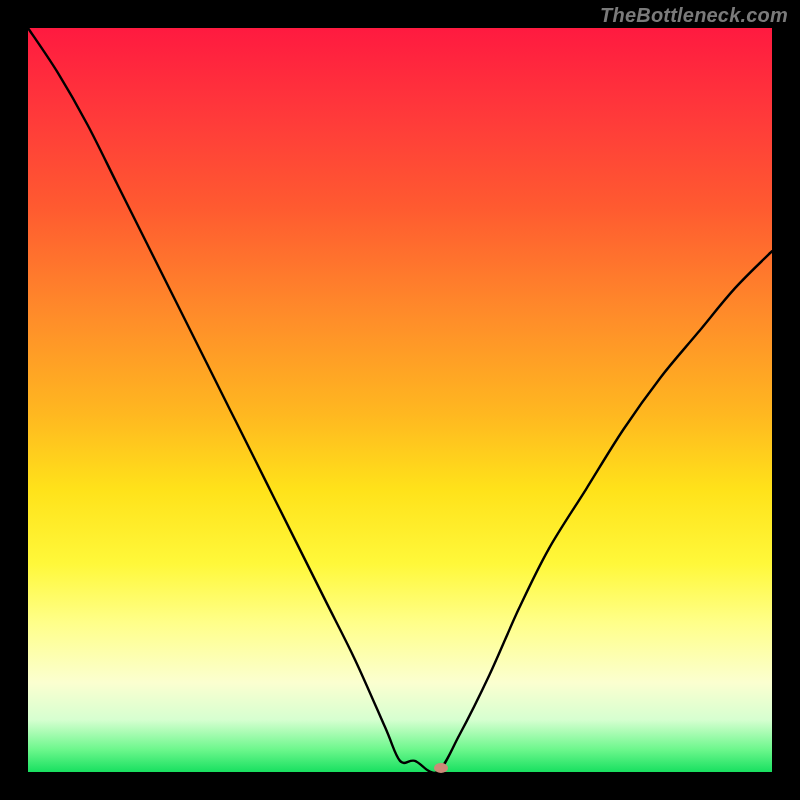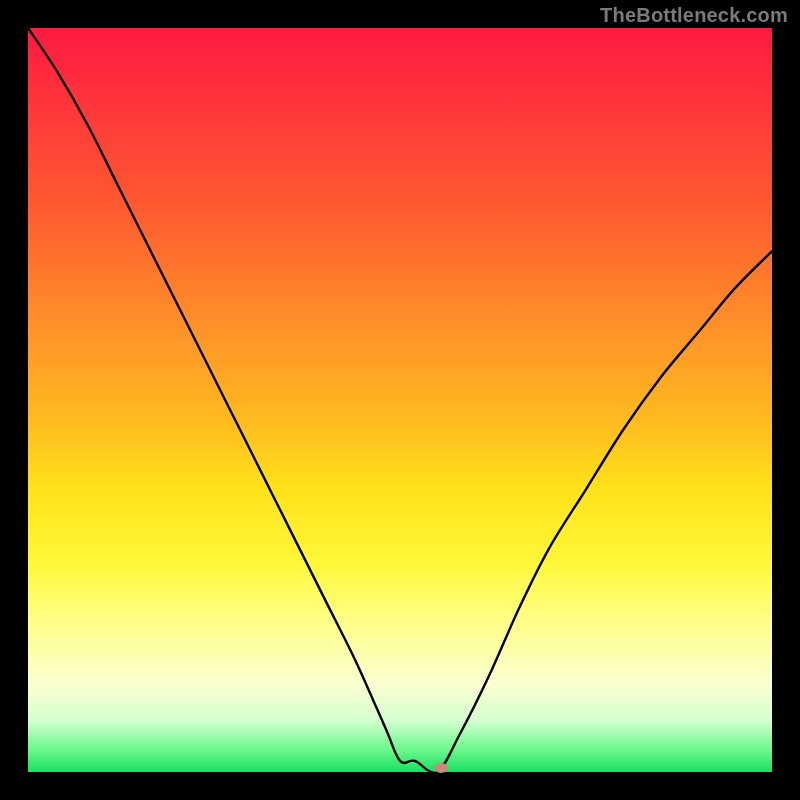--- a/index.html
+++ b/index.html
@@ -9,20 +9,21 @@
     height: 800px;
     background: #000;
     font-family: Arial, Helvetica, sans-serif;
     overflow: hidden;
   }
   .frame {
     position: relative;
     width: 800px;
     height: 800px;
     background: #000;
+    font-style: italic;
   }
   .watermark {
     position: absolute;
     top: 4px;
     right: 12px;
     color: #7a7a7a;
     font-size: 20px;
     font-weight: 600;
     letter-spacing: 0.2px;
     z-index: 10;

